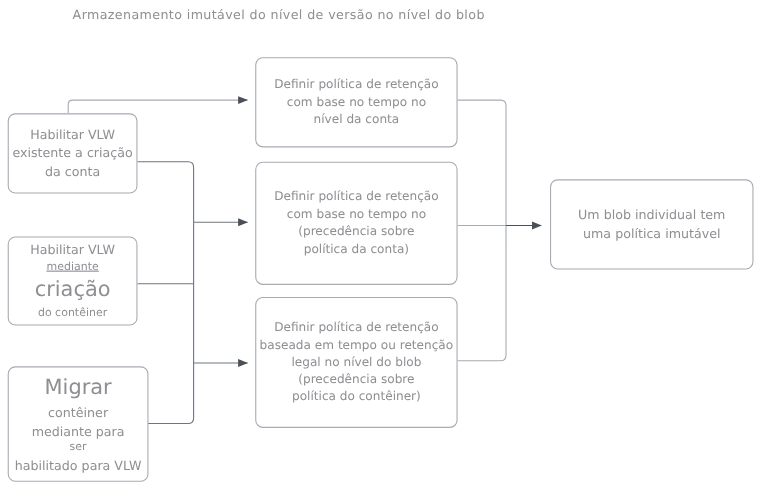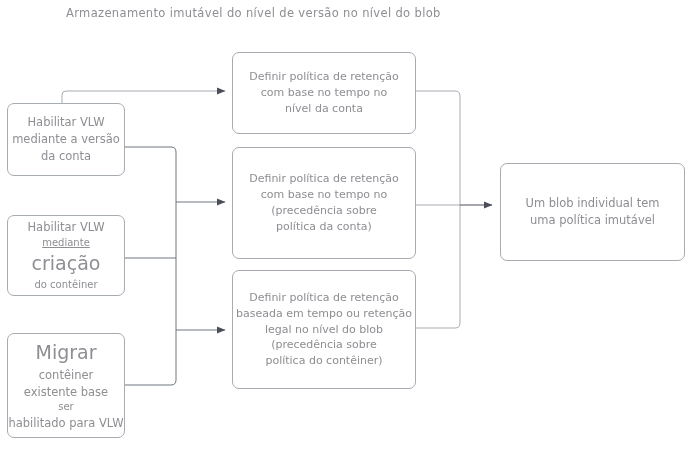--- a/index.html
+++ b/index.html
@@ -20,34 +20,34 @@
     position:absolute;box-sizing:border-box;
     border:1px solid #a7abb2;border-radius:7px;background:#ffffff;
     display:flex;flex-direction:column;align-items:center;justify-content:center;
     text-align:center;color:#8e8e93;line-height:1.45;
   }
   .node .ln{display:block;white-space:nowrap;}
 
   
   #n-account{left:7px;top:103px;width:118px;height:73px;font-size:11.5px;}
   #n-container{left:7px;top:215px;width:118px;height:81px;font-size:11.5px;}
-  #n-migrate{left:7px;top:333px;width:118px;height:105px;font-size:11.5px;}
+  #n-migrate{left:7px;top:333px;width:128px;height:105px;font-size:11.5px;}
 
   .fs-xs{font-size:10px;text-decoration:underline;}
   .fs-sm{font-size:10px;}
   .fs-md{font-size:11.5px;}
   .fs-lg{font-size:19px;}
 
   
   #n-policy-account{left:232px;top:52px;width:184px;height:82px;font-size:11px;}
   #n-policy-container{left:232px;top:147px;width:184px;height:112px;font-size:11px;}
   #n-policy-blob{left:232px;top:270px;width:184px;height:119px;font-size:11px;}
 
   
-  #n-result{left:500px;top:163px;width:185px;height:98px;font-size:11.5px;}
+  #n-result{left:500px;top:163px;width:185px;height:82px;font-size:11.5px;}
 </style>
 </head>
 <body>
 
 <div id="canvas">
 
   <div class="title">Armazenamento imutável do nível de versão no nível do blob</div>
 
   <svg class="wires" viewBox="0 0 694 452">
     <defs>
@@ -77,35 +77,35 @@
       <path d="M416,205 L460,205" stroke="#a7abb2"></path>
 
       <path d="M416,328 L455,328 Q460,328 460,323 L460,205" stroke="#a7abb2"></path>
 
       <path d="M460,205 L492,205" stroke="#4a4f58" marker-end="url(#arw)"></path>
     </g>
   </svg>
 
   <div class="node" id="n-account">
     <span class="ln fs-md">Habilitar VLW</span>
-    <span class="ln fs-md">mediante a versão</span>
+    <span class="ln fs-md">existente a criação</span>
     <span class="ln fs-md">da conta</span>
   </div>
 
   <div class="node" id="n-container">
     <span class="ln fs-md">Habilitar VLW</span>
     <span class="ln fs-xs">mediante</span>
     <span class="ln fs-lg">criação</span>
     <span class="ln fs-sm">do contêiner</span>
   </div>
 
   <div class="node" id="n-migrate">
     <span class="ln fs-lg">Migrar</span>
     <span class="ln fs-md">contêiner</span>
-    <span class="ln fs-md">existente base</span>
+    <span class="ln fs-md">mediante para</span>
     <span class="ln fs-sm">ser</span>
     <span class="ln fs-md">habilitado para VLW</span>
   </div>
 
   <div class="node" id="n-policy-account">
     <span class="ln">Definir política de retenção</span>
     <span class="ln">com base no tempo no</span>
     <span class="ln">nível da conta</span>
   </div>
 

